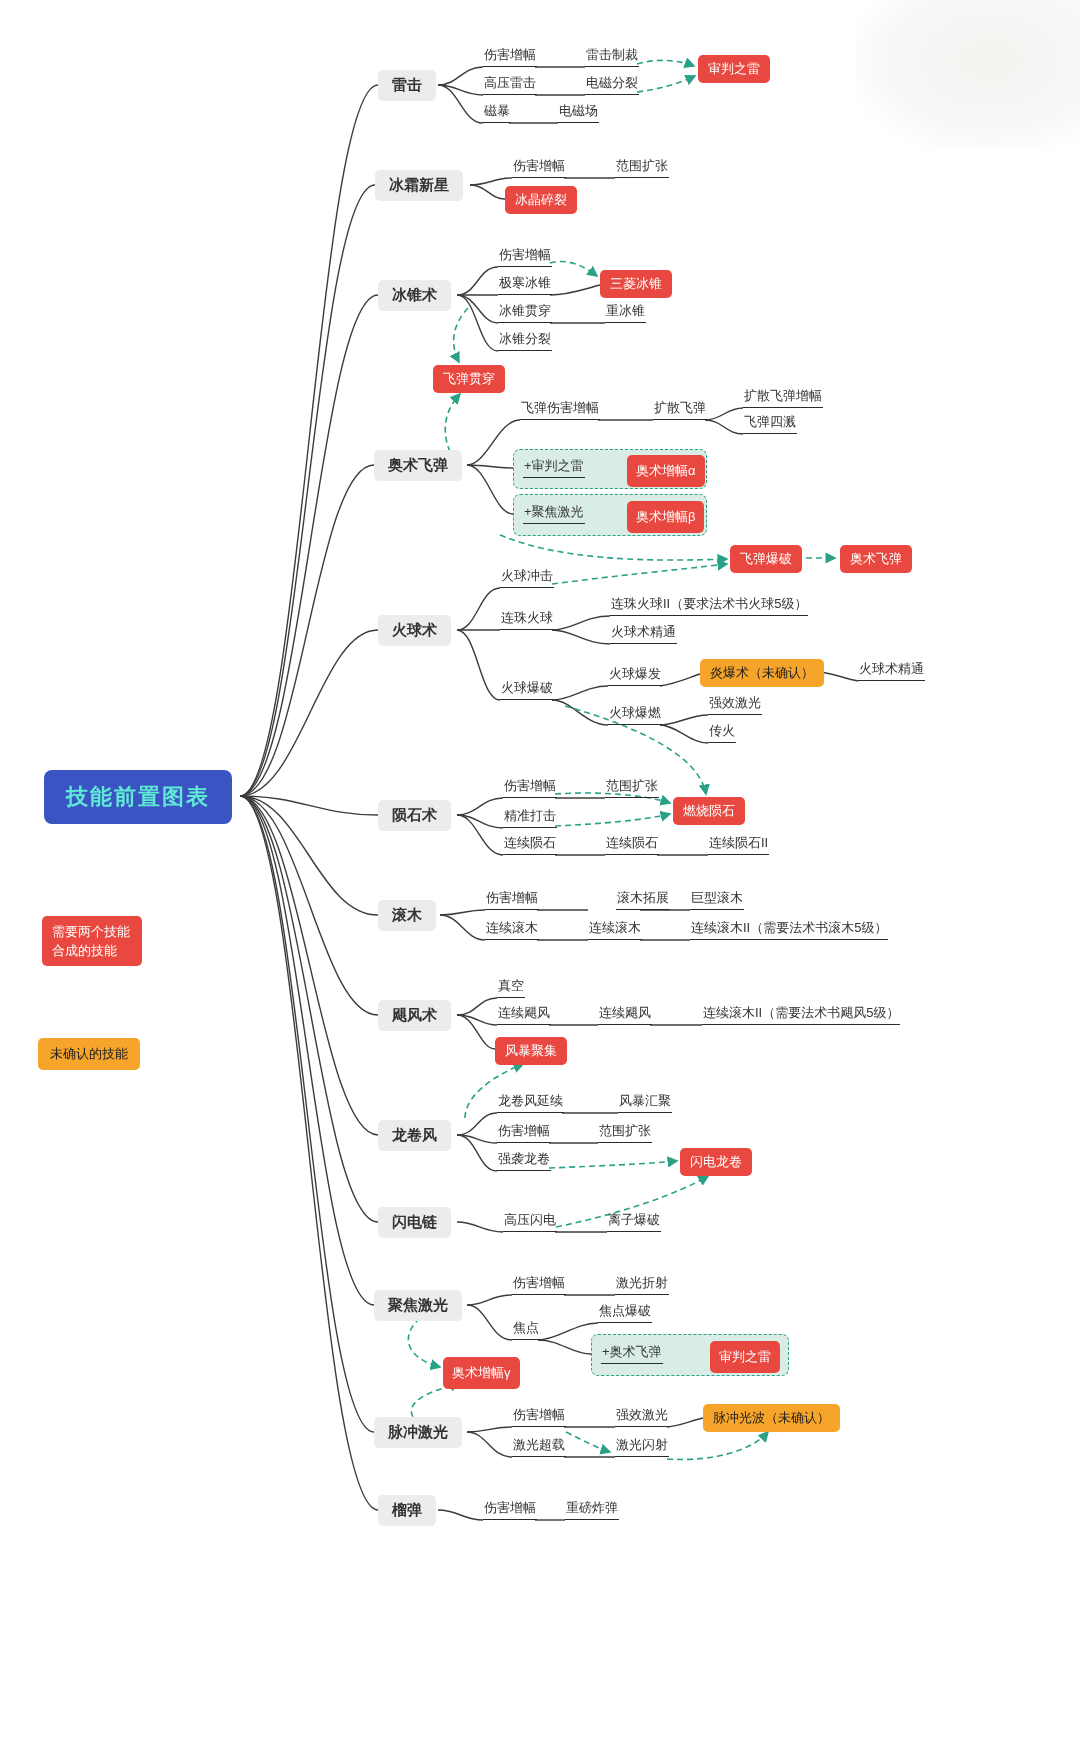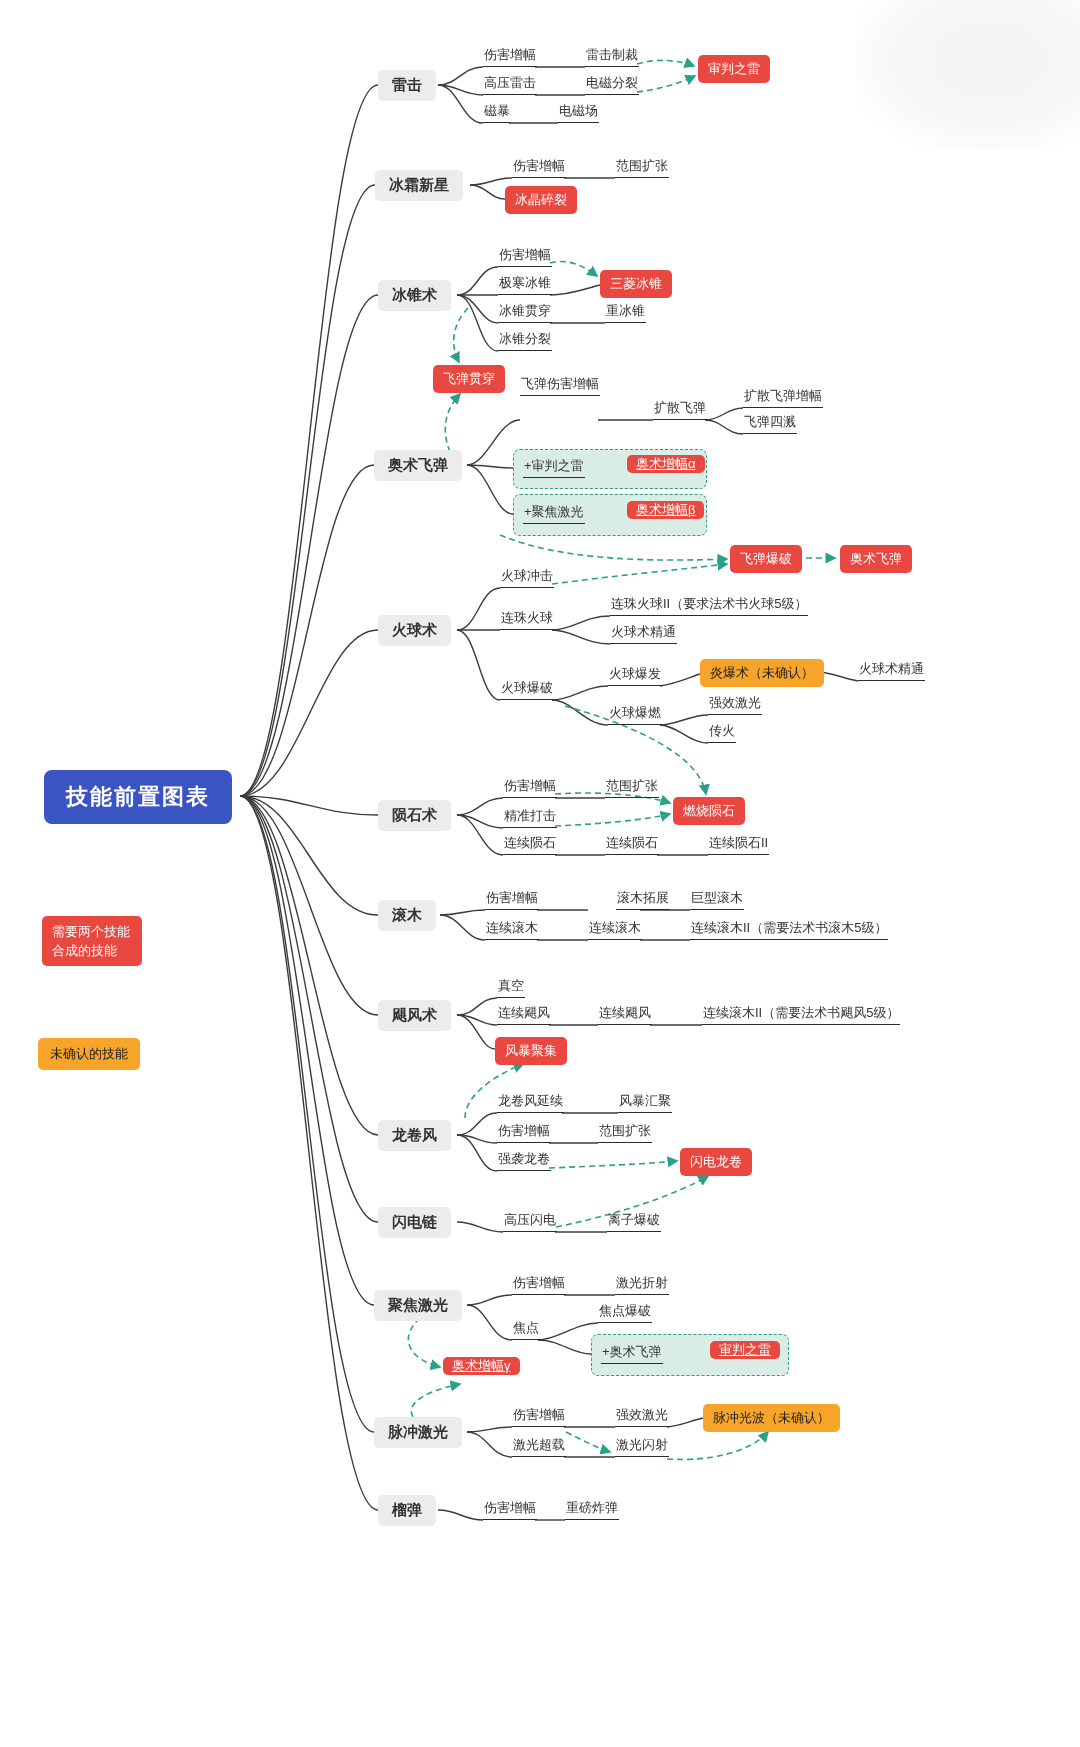--- a/index.html
+++ b/index.html
@@ -4,37 +4,37 @@
 <style>
   html,body{margin:0;padding:0;}
   body{
     width:1080px;height:1747px;position:relative;background:#ffffff;
     font-family:"Liberation Sans","DejaVu Sans",sans-serif;color:#333;
     overflow:hidden;
   }
   .canvas{position:absolute;inset:0;}
   svg.wires{position:absolute;left:0;top:0;pointer-events:none;}
   .root{
-    position:absolute;background:#3b54c4;color:#ffffff;font-weight:700;
+    position:absolute;background:#3b54c4;color:#5eead4;font-weight:700;
     font-size:22px;letter-spacing:2px;padding:12px 22px;border-radius:8px;
     white-space:nowrap;
   }
   .branch{
     position:absolute;background:#ececec;color:#333;font-weight:700;
     font-size:15px;padding:6px 14px;border-radius:5px;white-space:nowrap;
   }
   .leaf{
     position:absolute;font-size:13px;line-height:16px;padding:0 1px 3px 1px;
     border-bottom:1.5px solid #2b2b2b;white-space:nowrap;color:#333;
   }
   .red{
     position:absolute;background:#e8483f;color:#fff;font-size:13px;
     padding:5px 10px;border-radius:5px;white-space:nowrap;
   }
-  .red.sm{padding:0 9px;text-decoration:underline;}
+  .red.sm{padding:7px 9px;}
   .orange{
     position:absolute;background:#f6a42a;color:#1d1d1d;font-size:13px;
     padding:5px 10px;border-radius:5px;white-space:nowrap;
   }
   .combo-box{
     position:absolute;background:#d9ede6;border:1.6px dashed #2aa187;
     border-radius:7px;
   }
   .legend-red{
     position:absolute;background:#e8483f;color:#fff;font-size:13px;
@@ -226,21 +226,21 @@
 
   <div class="leaf" style="left:498px;top:247px">伤害增幅</div>
   <div class="leaf" style="left:498px;top:275px">极寒冰锥</div>
   <div class="red" style="left:600px;top:270px">三菱冰锥</div>
   <div class="leaf" style="left:498px;top:303px">冰锥贯穿</div>
   <div class="leaf" style="left:605px;top:303px">重冰锥</div>
   <div class="leaf" style="left:498px;top:331px">冰锥分裂</div>
 
   <div class="red" style="left:433px;top:365px">飞弹贯穿</div>
 
-  <div class="leaf" style="left:520px;top:376px">飞弹伤害增幅</div>
+  <div class="leaf" style="left:520px;top:400px">飞弹伤害增幅</div>
   <div class="leaf" style="left:653px;top:400px">扩散飞弹</div>
   <div class="leaf" style="left:743px;top:388px">扩散飞弹增幅</div>
   <div class="leaf" style="left:743px;top:414px">飞弹四溅</div>
   <div class="leaf" style="left:523px;top:458px">+审判之雷</div>
   <div class="red sm" style="left:627px;top:455px">奥术增幅α</div>
   <div class="leaf" style="left:523px;top:504px">+聚焦激光</div>
   <div class="red sm" style="left:627px;top:501px">奥术增幅β</div>
   <div class="red" style="left:730px;top:545px">飞弹爆破</div>
   <div class="red" style="left:840px;top:545px">奥术飞弹</div>
 

